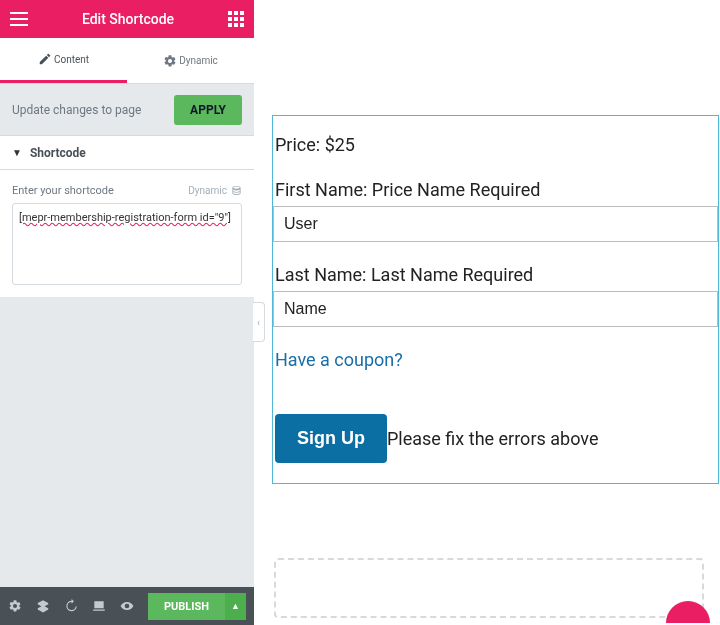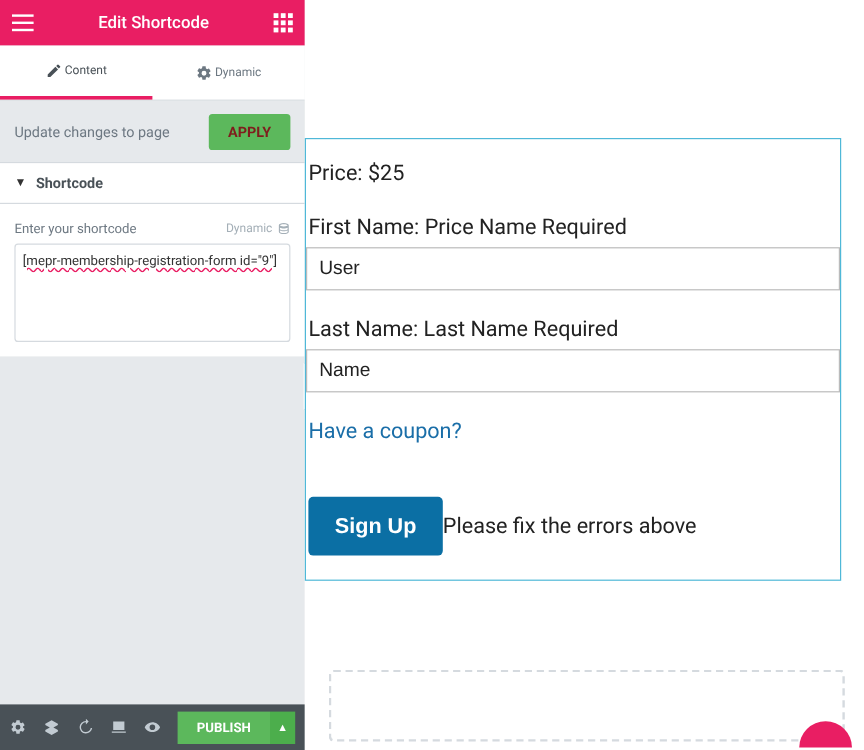--- a/index.html
+++ b/index.html
@@ -11,41 +11,41 @@
   .panel-title{font-size:14px;font-weight:500}
   .apps-icon{width:16px;height:16px;display:grid;grid-template-columns:repeat(3,1fr);grid-template-rows:repeat(3,1fr);gap:2px;cursor:pointer}
   .apps-icon span{background:#fff}
   .tabs{height:46px;display:flex;background:#fff;border-bottom:1px solid #d5dadf}
   .tab{flex:1;display:flex;flex-direction:row;align-items:center;justify-content:center;gap:2px;color:#6d7882;font-size:10px;cursor:pointer;position:relative}
   .tab.active{border-bottom:3px solid #e91e63;color:#495157}
   .tab svg{width:14px;height:14px;fill:#6d7882}
   .tab.active svg{fill:#495157}
   .update-bar{height:52px;background:#e6e9ec;display:flex;align-items:center;justify-content:space-between;padding:0 12px;border-bottom:1px solid #d5dadf}
   .update-text{font-size:12px;color:#6d7882}
-  .apply-btn{background:#5cb85c;color:#7f1d1d;border:none;padding:8px 16px;font-size:12px;font-weight:bold;border-radius:3px;cursor:pointer}
+  .apply-btn{background:#5cb85c;color:#0f172a;border:none;padding:8px 16px;font-size:12px;font-weight:bold;border-radius:3px;cursor:pointer}
   .section-head{height:34px;background:#fff;display:flex;align-items:center;padding:0 12px;border-bottom:1px solid #d5dadf;cursor:pointer}
   .section-head .caret{margin-right:8px;font-size:10px;color:#333}
   .section-head-label{font-size:12px;font-weight:bold;color:#495157}
   .control{background:#fff;padding:14px 12px 12px}
   .control-row{display:flex;justify-content:space-between;align-items:center;font-size:11px;color:#6d7882;margin-bottom:6px}
   .dynamic{font-size:10px;color:#a4afb7;display:flex;align-items:center;gap:4px;cursor:pointer}
   .dynamic svg{width:11px;height:11px;fill:#a4afb7}
   .shortcode-ta{width:100%;height:82px;border:1px solid #d5dadf;border-radius:3px;padding:6px;font-family:monospace;font-size:11px;color:#333;resize:none;line-height:1.4}
   .shortcode-ta span{text-decoration:underline wavy #e91e63}
 
   .bottom-bar{position:absolute;bottom:0;left:0;width:254px;height:38px;background:#495157;display:flex;align-items:center;padding:0 8px;gap:14px}
   .bottom-bar .bicon{color:#c2cbd2;cursor:pointer;display:flex}
   .bottom-bar .bicon svg{width:14px;height:14px;fill:#c2cbd2}
   .publish{margin-left:auto;display:flex}
   .publish-btn{background:#5cb85c;color:#fff;border:none;padding:7px 16px;font-size:11px;font-weight:bold;cursor:pointer}
   .publish-drop{background:#4cae4c;border:none;color:#fff;padding:0 6px;cursor:pointer;font-size:9px}
 
   .canvas{position:absolute;left:254px;top:0;width:466px;height:625px;background:#fff}
   .collapse-handle{position:absolute;left:-1px;top:302px;width:12px;height:40px;background:#fff;border:1px solid #d5dadf;border-left:none;display:flex;align-items:center;justify-content:center;color:#a4afb7;font-size:10px;cursor:pointer;border-radius:0 4px 4px 0}
-  .widget{position:absolute;left:0;top:115px;width:447px;border:1px solid #4fb8d8;background:#fff;padding:18px 0 20px;font-family:Georgia,'Times New Roman',serif;font-size:18px;color:#222}
+  .widget{position:absolute;left:18px;top:115px;width:447px;border:1px solid #4fb8d8;background:#fff;padding:18px 0 20px;font-family:Georgia,'Times New Roman',serif;font-size:18px;color:#222}
   .wline{padding:0 2px}
   .price{margin-bottom:24px}
   .field-label{margin-bottom:6px}
   .input-like{border:1px solid #bbb;padding:8px 10px;margin-bottom:22px;font-family:Arial,sans-serif;font-size:16px}
   .coupon{color:#1a6ea8;cursor:pointer;margin-bottom:44px}
   .signup-row{display:flex;align-items:center;}
   .signup-btn{background:#0b6fa4;color:#fff;border:none;padding:14px 22px;font-size:18px;font-weight:bold;font-family:Arial,sans-serif;border-radius:4px;cursor:pointer}
   .err{color:#222}
 
   .dropzone{position:absolute;left:20px;top:558px;width:430px;height:60px;border:2px dashed #d5dadf;border-radius:4px}

